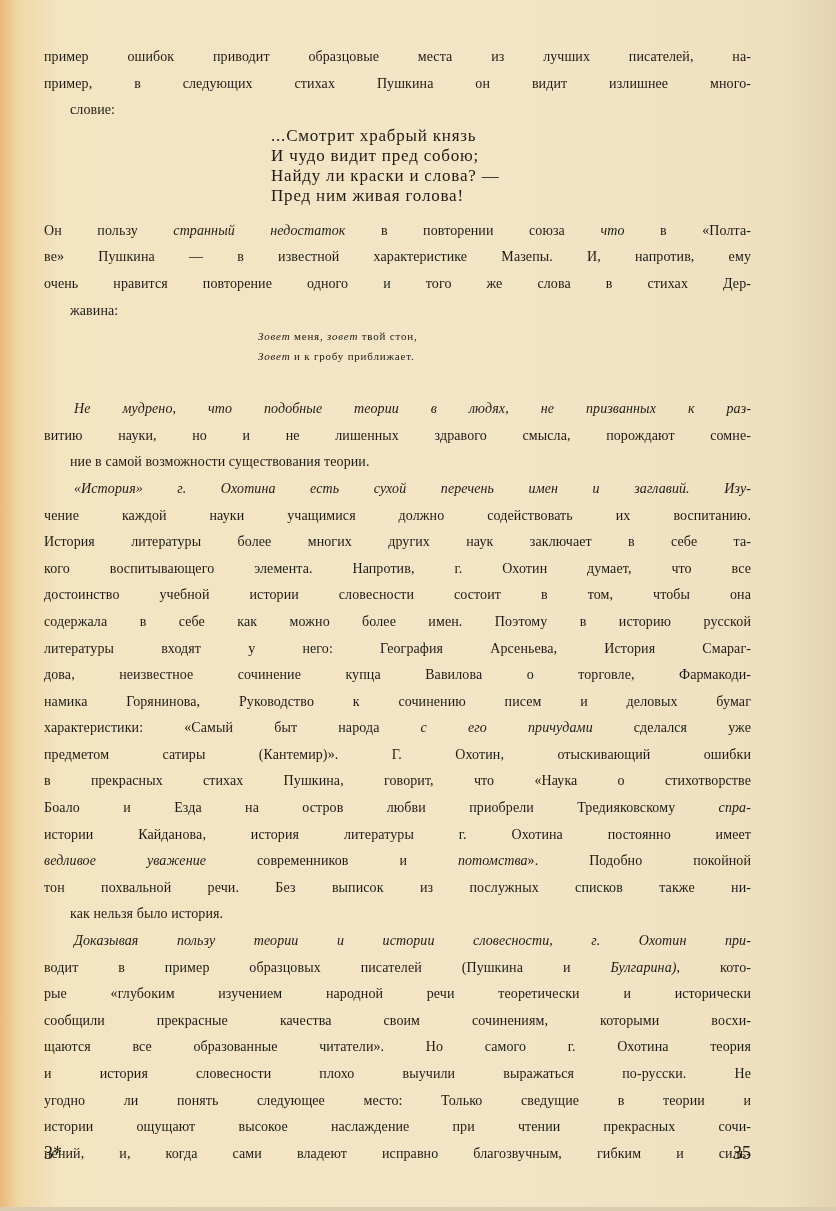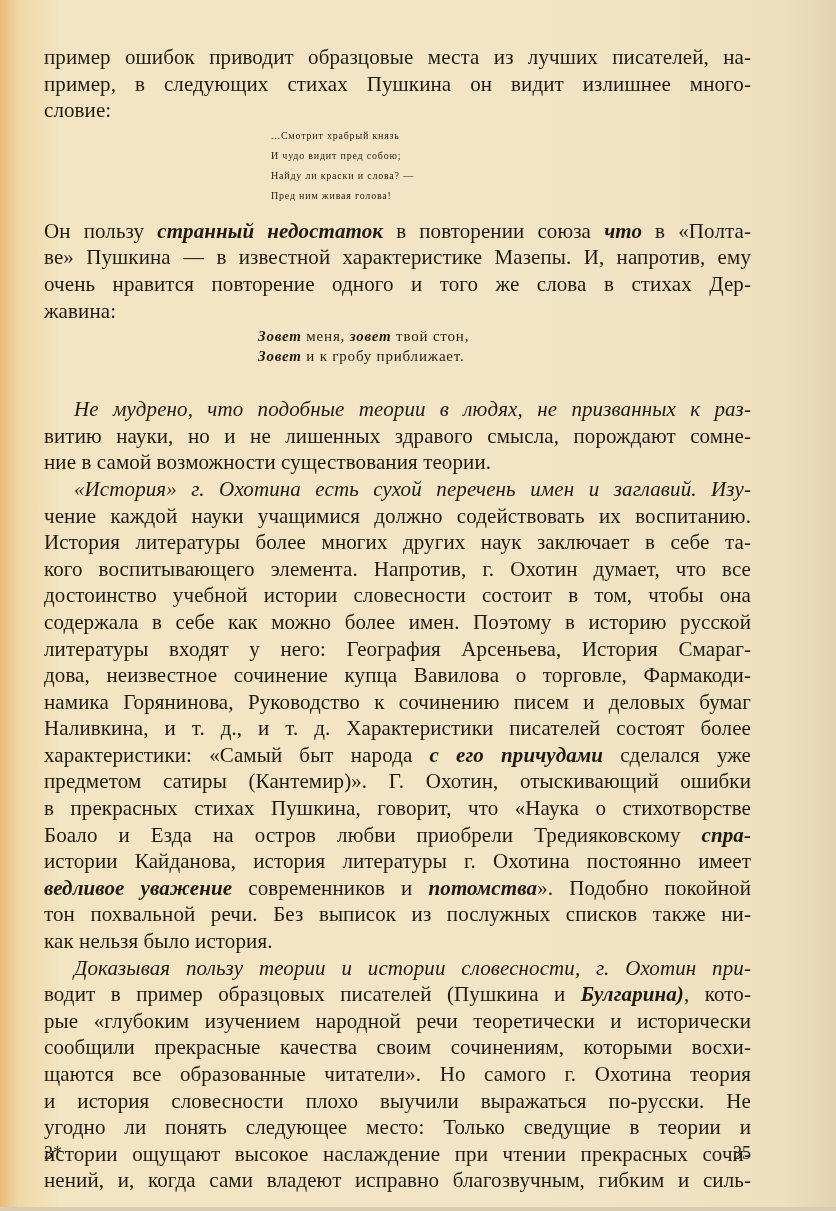--- a/index.html
+++ b/index.html
@@ -7,35 +7,35 @@
       width: 836px; height: 1211px; overflow: hidden;
       background: linear-gradient(90deg, #e9b97a 0px, #f0d7a6 18px, #f3e4c2 60px, #f2e5c6 500px, #eee0bf 780px, #e3d3b3 836px);
       font-family: "Liberation Serif", serif;
       color: #1e1a14;
       position: relative;
     }
     .page {
       position: absolute; left: 44px; top: 44px; width: 707px;
     }
     .p {
-      font-size: 21px; line-height: 26.6px; margin: 0;
+      font-size: 14px; line-height: 26.6px; margin: 0;
       text-align: justify; text-align-last: left;
       letter-spacing: 0.1px;
     }
     .line { display: block; text-align: justify; text-align-last: justify; white-space: nowrap; }
-    .line.last { text-align-last: left; }
+    .line.last { text-align-last: left; margin-left: 26px; }
     .indent { text-indent: 30px; font-style: italic; }
     .verse {
       margin: 2px 0 12px 227px;
-      font-size: 10px; line-height: 20px;
+      font-size: 17px; line-height: 20px;
       letter-spacing: 0.8px;
     }
-    .verse2 { margin: 2px 0 30px 214px; font-size: 15px; line-height: 20px; letter-spacing: 0.8px; }
+    .verse2 { margin: 2px 0 30px 214px; font-size: 11px; line-height: 20px; letter-spacing: 0.8px; }
     .verse .v, .verse2 .v { display: block; }
-    i { font-style: italic; font-weight: bold; }
+    i { font-style: italic; }
     .footer {
       position: absolute; left: 44px; top: 1143px; width: 707px;
       font-size: 18px; display: flex; justify-content: space-between;
     }
     .bottom-strip { position: absolute; left: 0; bottom: 0; width: 836px; height: 4px; background: #d9ccb0; }
   </style>
 </head>
 <body>
 
 <div class="page">
@@ -74,21 +74,20 @@
   <p class="p">
     <span class="line indent">«История» г. Охотина есть сухой перечень имен и заглавий. Изу-</span>
     <span class="line">чение каждой науки учащимися должно содействовать их воспитанию.</span>
     <span class="line">История литературы более многих других наук заключает в себе та-</span>
     <span class="line">кого воспитывающего элемента. Напротив, г. Охотин думает, что все</span>
     <span class="line">достоинство учебной истории словесности состоит в том, чтобы она</span>
     <span class="line">содержала в себе как можно более имен. Поэтому в историю русской</span>
     <span class="line">литературы входят у него: География Арсеньева, История Смараг-</span>
     <span class="line">дова, неизвестное сочинение купца Вавилова о торговле, Фармакоди-</span>
     <span class="line">намика Горянинова, Руководство к сочинению писем и деловых бумаг</span>
-    <span class="line">Наливкина, и т. д., и т. д. Характеристики писателей состоят более</span>
     <span class="line"><span>характеристики: «Самый быт народа </span><i>с его причудами</i><span> сделался уже</span></span>
     <span class="line">предметом сатиры (Кантемир)». Г. Охотин, отыскивающий ошибки</span>
     <span class="line">в прекрасных стихах Пушкина, говорит, что «Наука о стихотворстве</span>
     <span class="line"><span>Боало и Езда на остров любви приобрели Тредияковскому </span><i>спра-</i></span>
     <span class="line">истории Кайданова, история литературы г. Охотина постоянно имеет</span>
     <span class="line"><i>ведливое уважение</i><span> современников и </span><i>потомства</i><span>». Подобно покойной</span></span>
     <span class="line">тон похвальной речи. Без выписок из послужных списков также ни-</span>
     <span class="line last">как нельзя было история.</span>
   </p>
 

